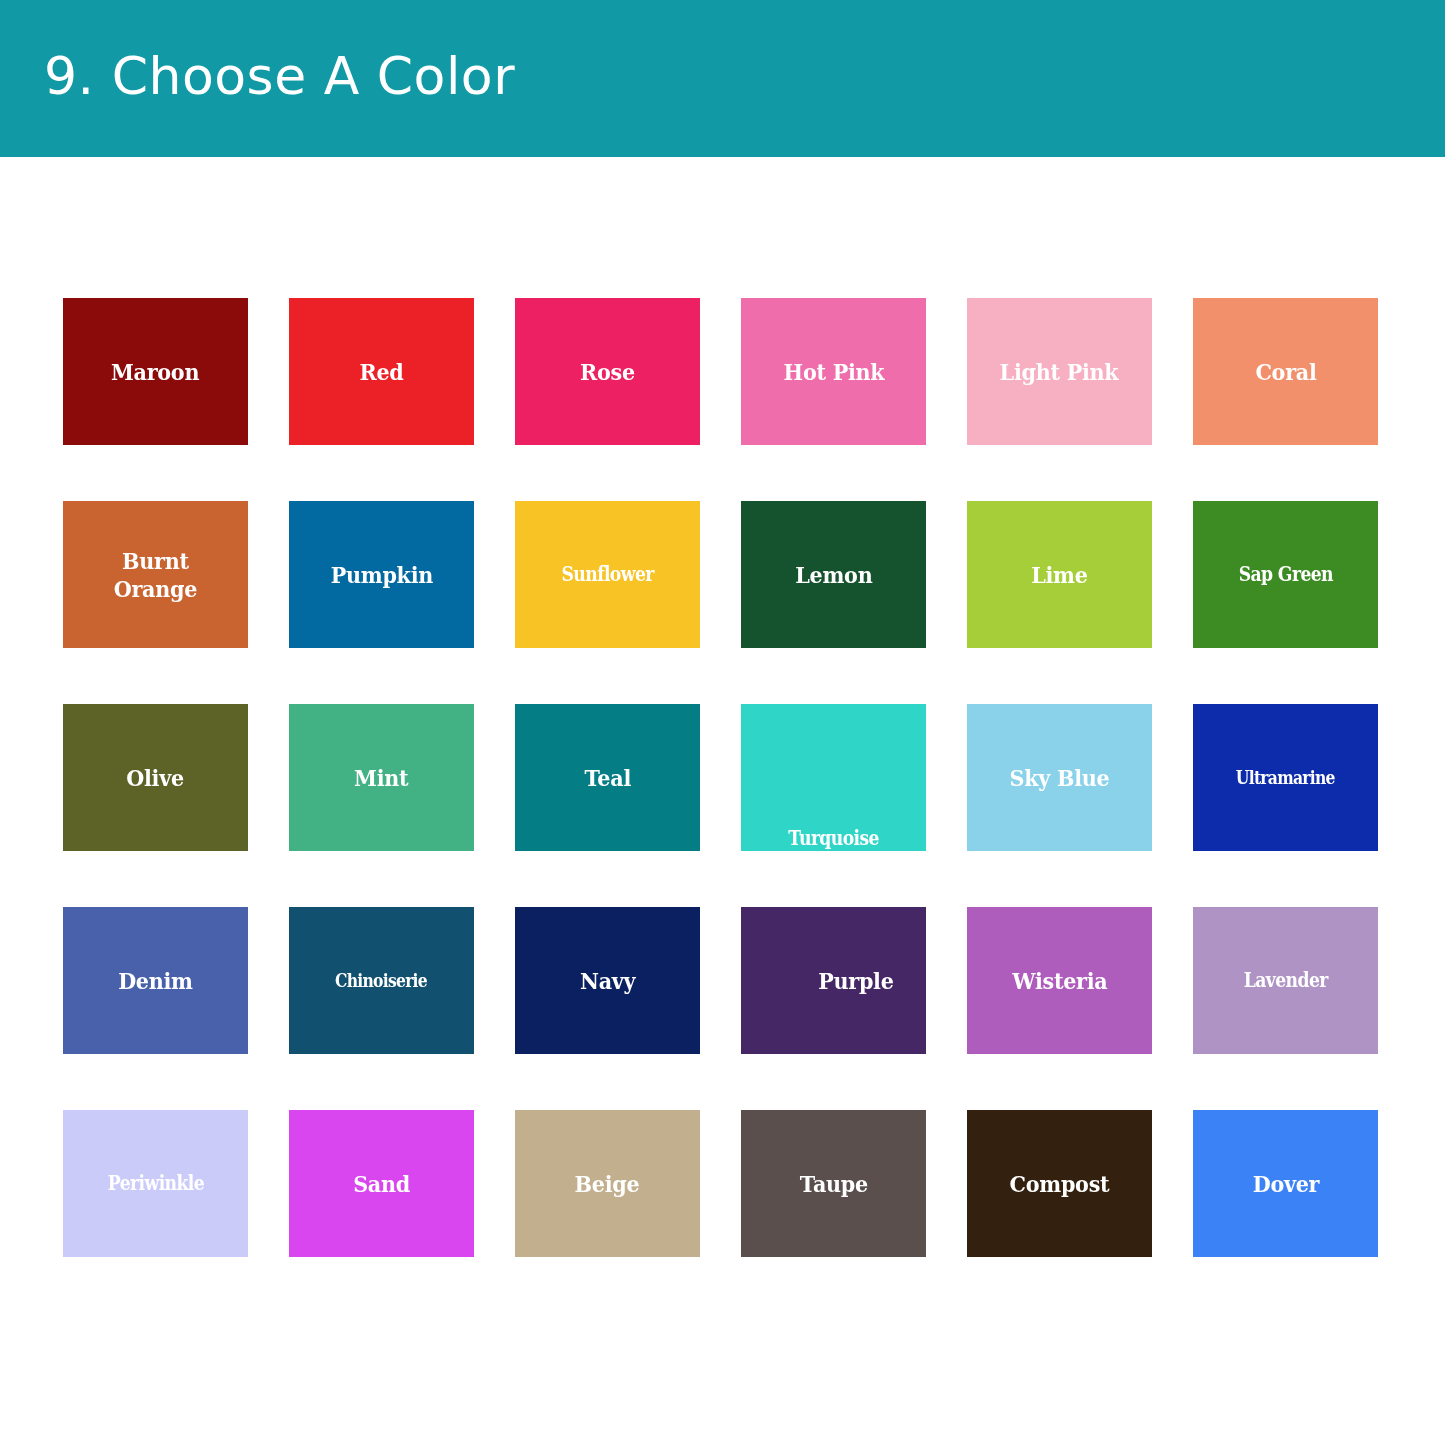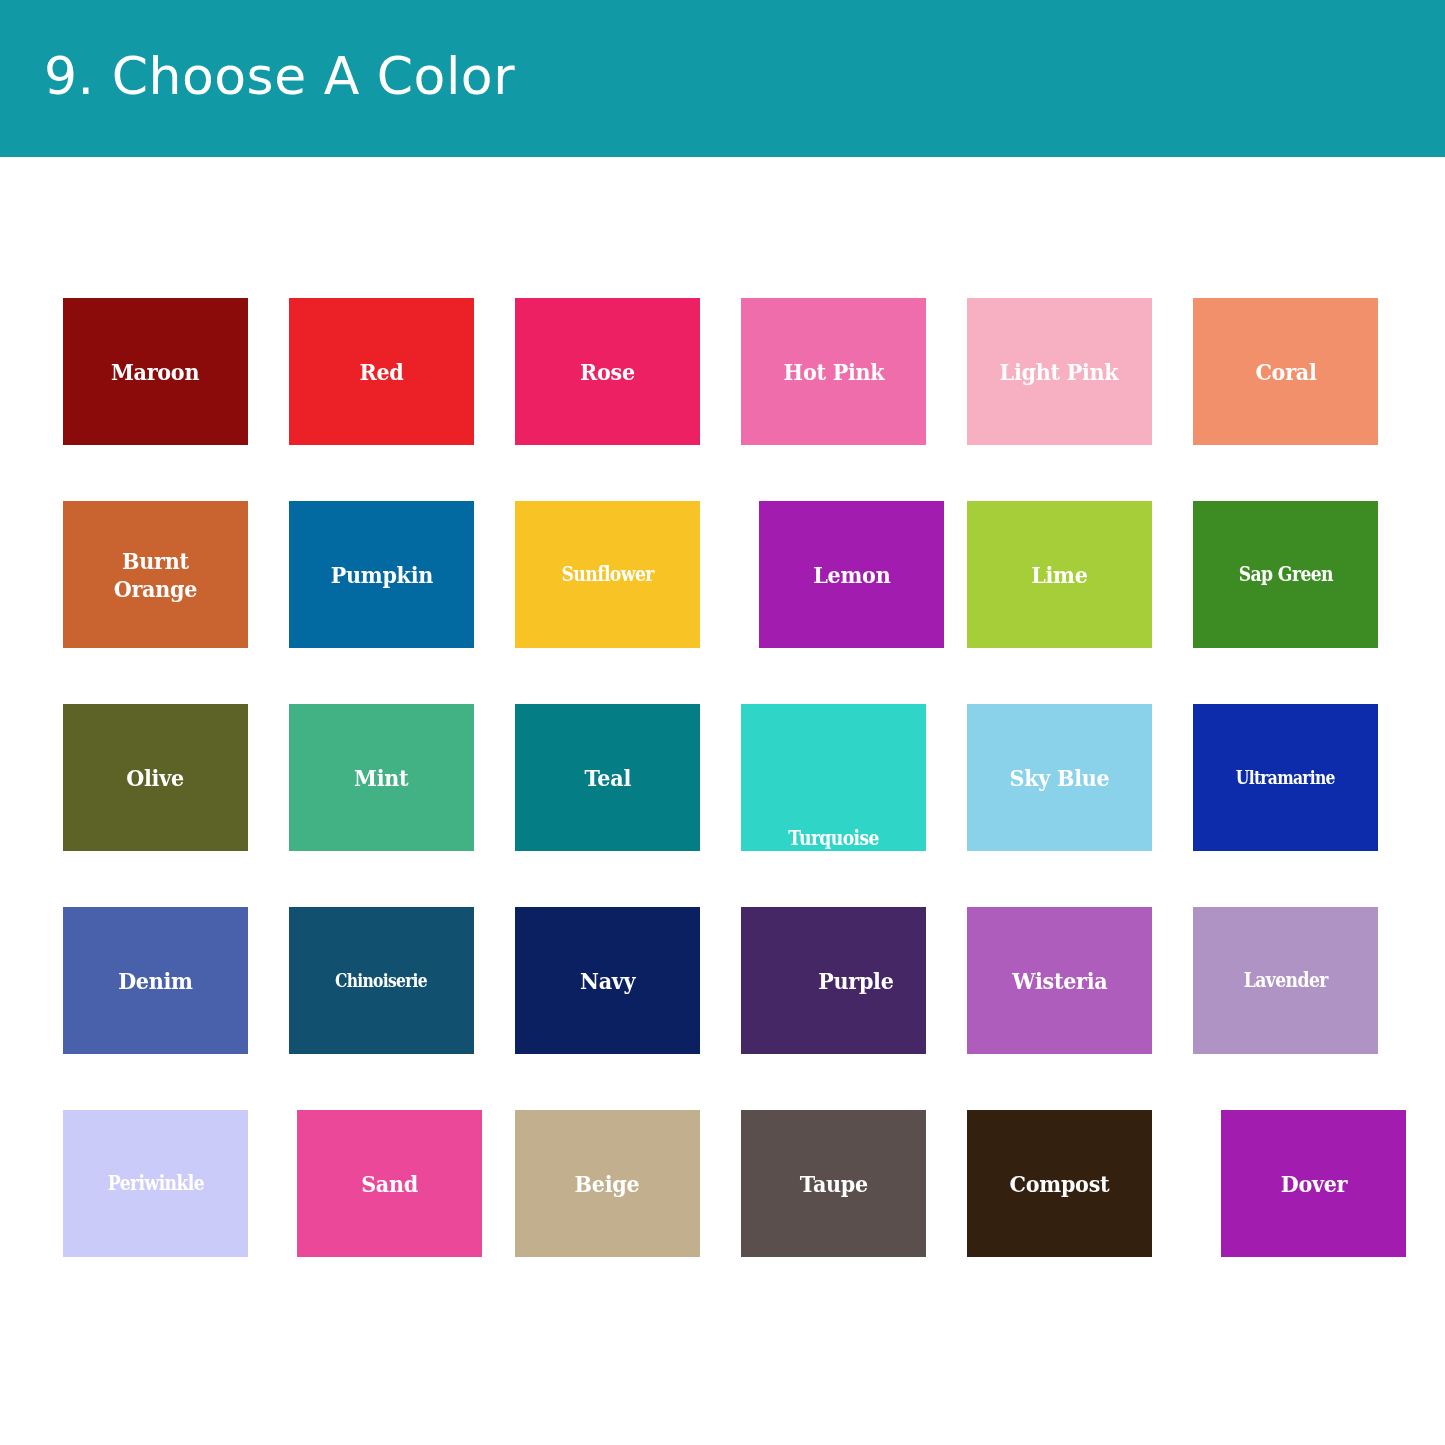--- a/index.html
+++ b/index.html
@@ -125,21 +125,21 @@
       <div class="swatch" style="background: rgb(201, 99, 48);">
         <div class="swatch-label">Burnt
 Orange</div>
       </div>
       <div class="swatch" style="background: #0369a1;">
         <div class="swatch-label">Pumpkin</div>
       </div>
       <div class="swatch" style="background: rgb(248, 195, 37);">
         <div class="swatch-label long">Sunflower</div>
       </div>
-      <div class="swatch" style="background: #a21caf; margin-left: 18px;">
+      <div class="swatch" style="background: #14532d;">
         <div class="swatch-label">Lemon</div>
       </div>
       <div class="swatch" style="background: rgb(166, 206, 57);">
         <div class="swatch-label">Lime</div>
       </div>
       <div class="swatch" style="background: rgb(60, 140, 35);">
         <div class="swatch-label long">Sap Green</div>
       </div>
       <div class="swatch" style="background: rgb(93, 99, 39);">
         <div class="swatch-label">Olive</div>
@@ -173,30 +173,30 @@
       </div>
       <div class="swatch" style="background: rgb(174, 93, 188);">
         <div class="swatch-label">Wisteria</div>
       </div>
       <div class="swatch" style="background: rgb(174, 147, 196);">
         <div class="swatch-label long">Lavender</div>
       </div>
       <div class="swatch" style="background: rgb(203, 203, 250);">
         <div class="swatch-label long">Periwinkle</div>
       </div>
-      <div class="swatch" style="background: #ec4899; margin-left: 8px;">
+      <div class="swatch" style="background: #d946ef;">
         <div class="swatch-label">Sand</div>
       </div>
       <div class="swatch" style="background: rgb(194, 175, 142);">
         <div class="swatch-label">Beige</div>
       </div>
       <div class="swatch" style="background: rgb(90, 79, 76);">
         <div class="swatch-label">Taupe</div>
       </div>
       <div class="swatch" style="background: rgb(51, 32, 15);">
         <div class="swatch-label">Compost</div>
       </div>
-      <div class="swatch" style="background: #a21caf; margin-left: 28px;">
+      <div class="swatch" style="background: #3b82f6;">
         <div class="swatch-label">Dover</div>
       </div>
     </div>
 
 </div>
 
 </body></html>

